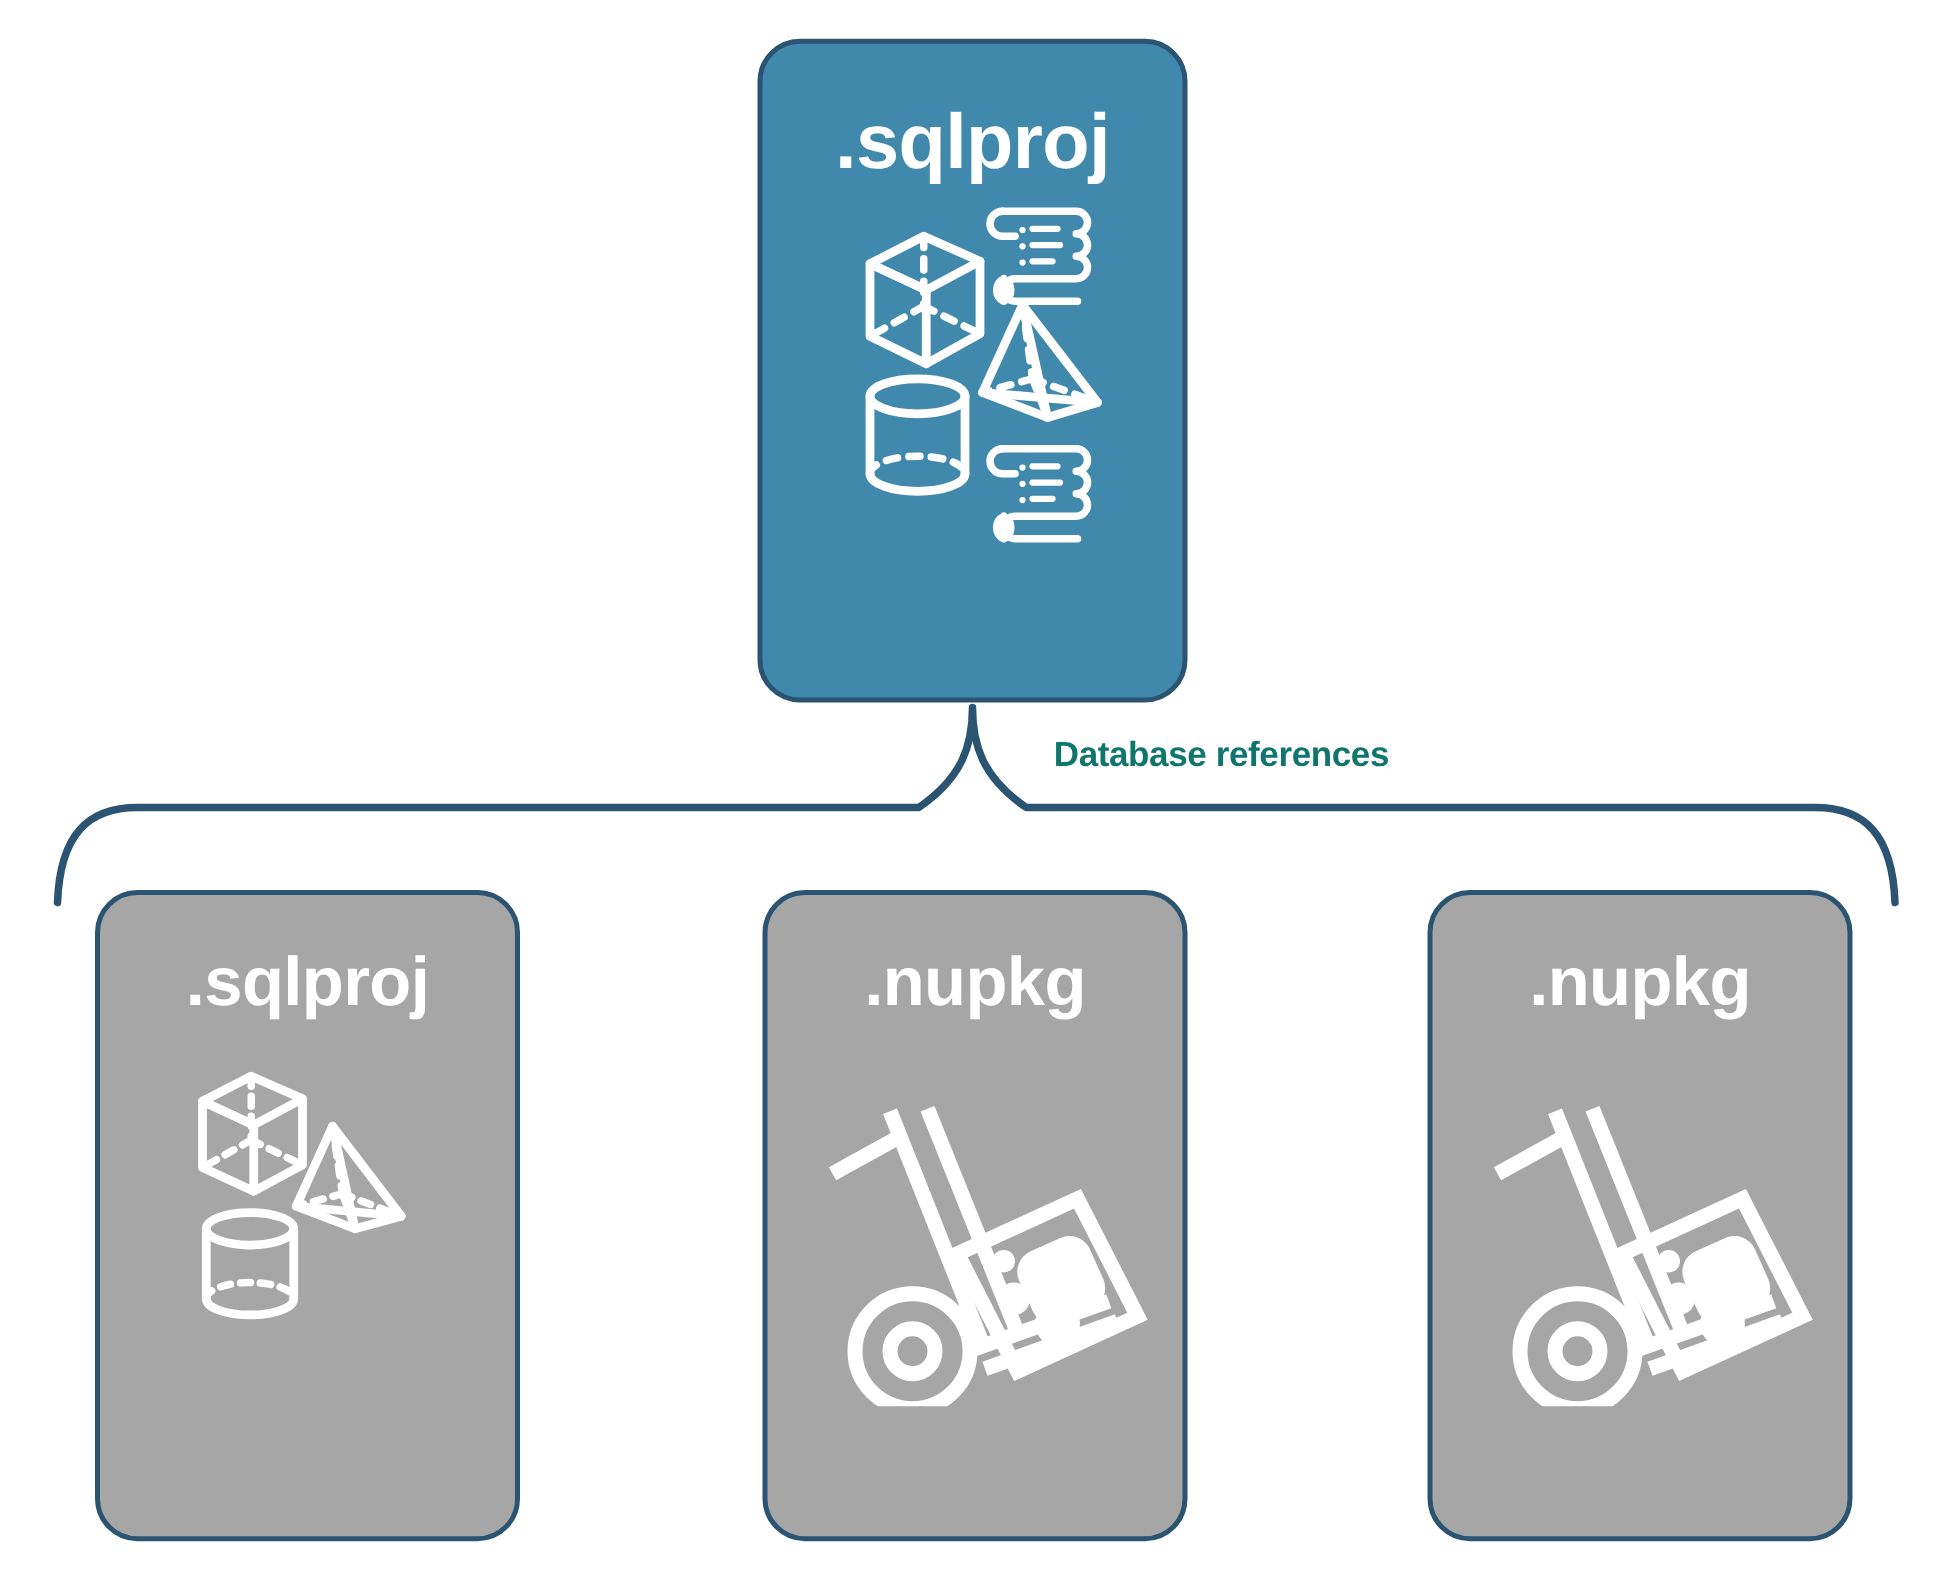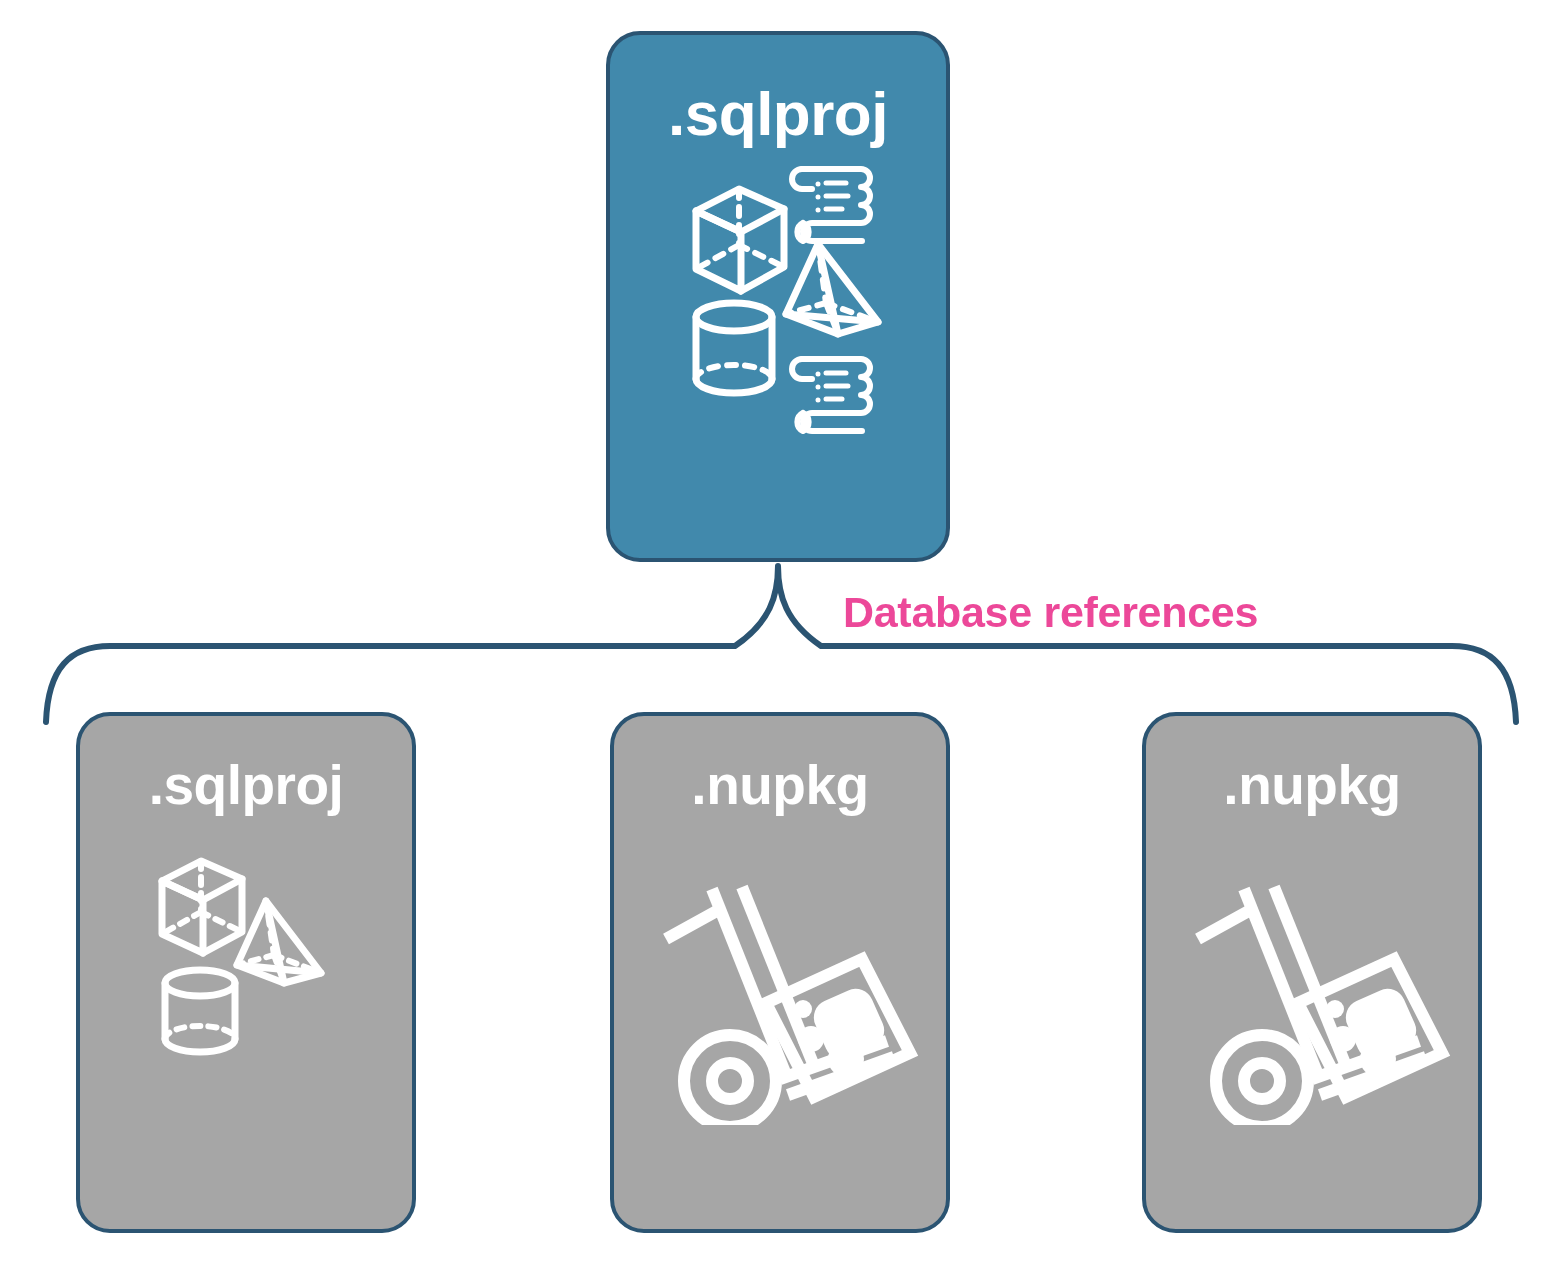--- a/index.html
+++ b/index.html
@@ -101,22 +101,22 @@
     width: 1566px;
     height: 1274px;
     pointer-events: none;
   }
 
   
   #brace-label {
     position: absolute;
     left: 843px;
     top: 588px;
-    color: #ec4899;
-    font-size: 43px;
+    color: #0f766e;
+    font-size: 28px;
     font-weight: bold;
     letter-spacing: -0.3px;
     white-space: nowrap;
     user-select: none;
   }
 </style>
 </head>
 <body>
 
 <div id="stage">

